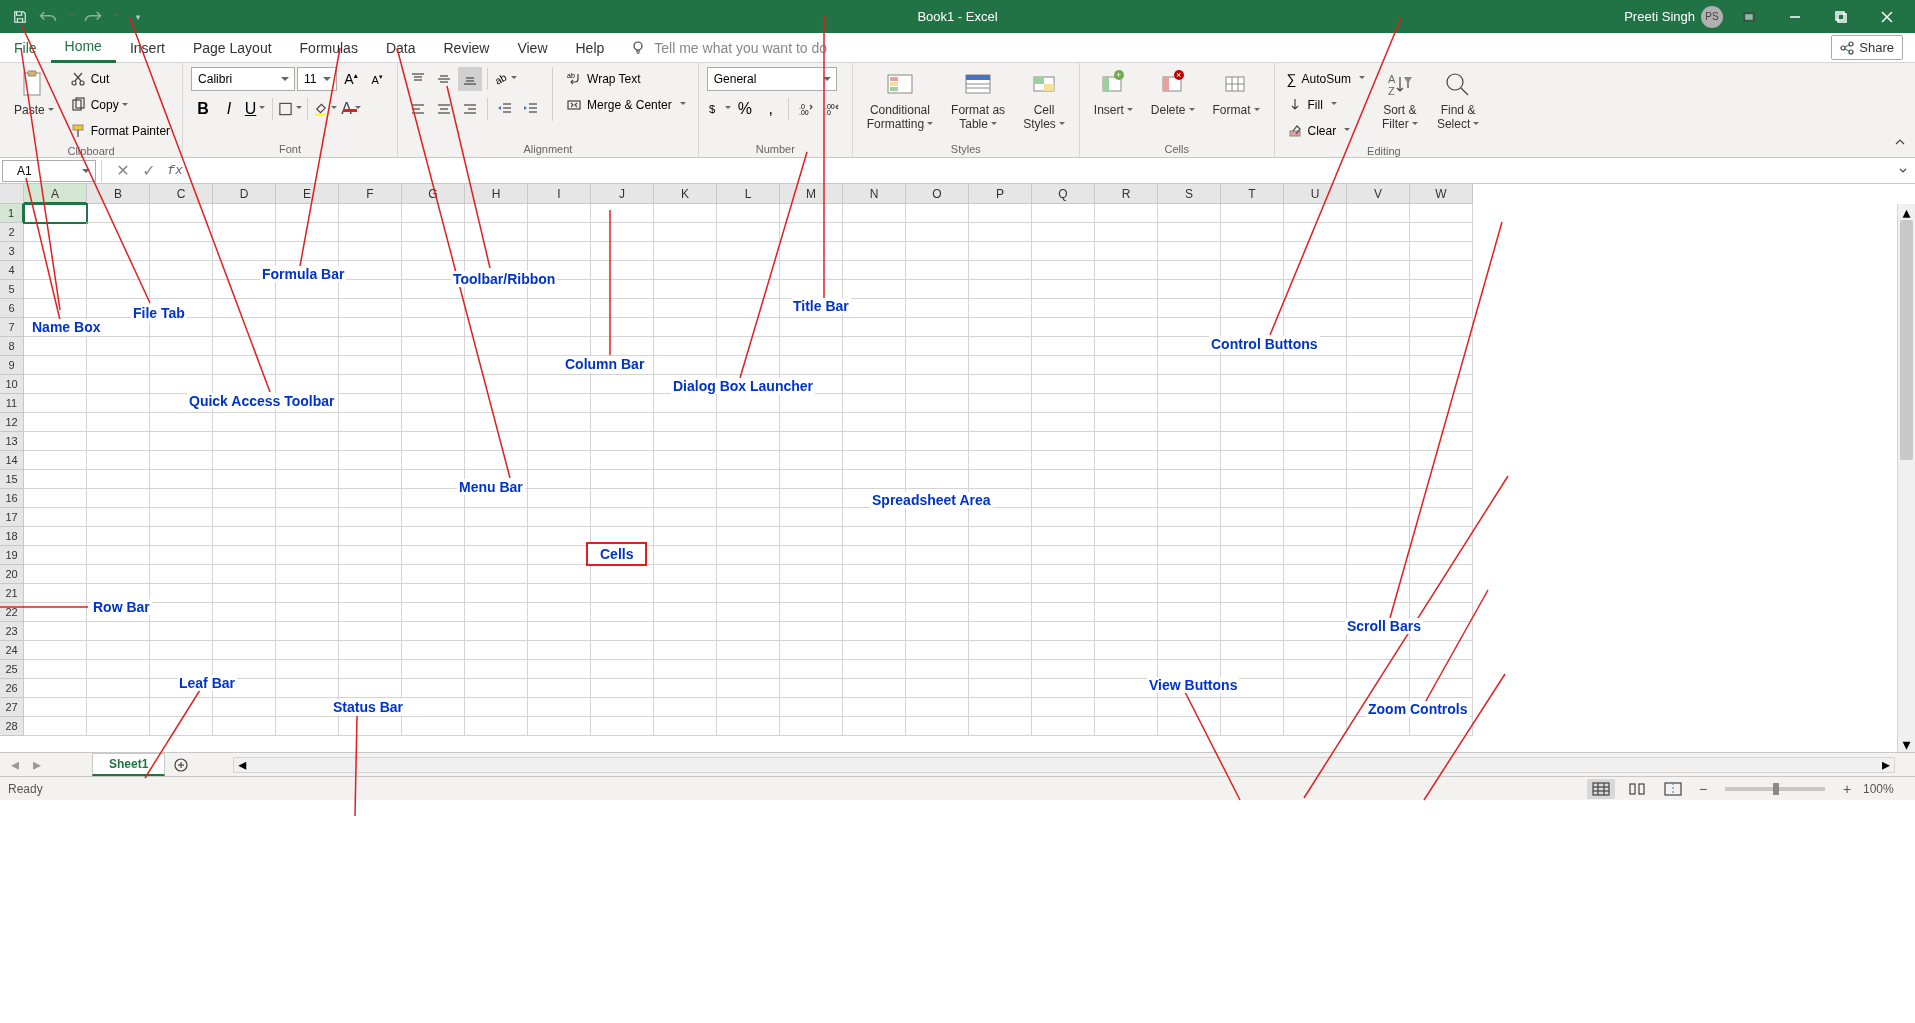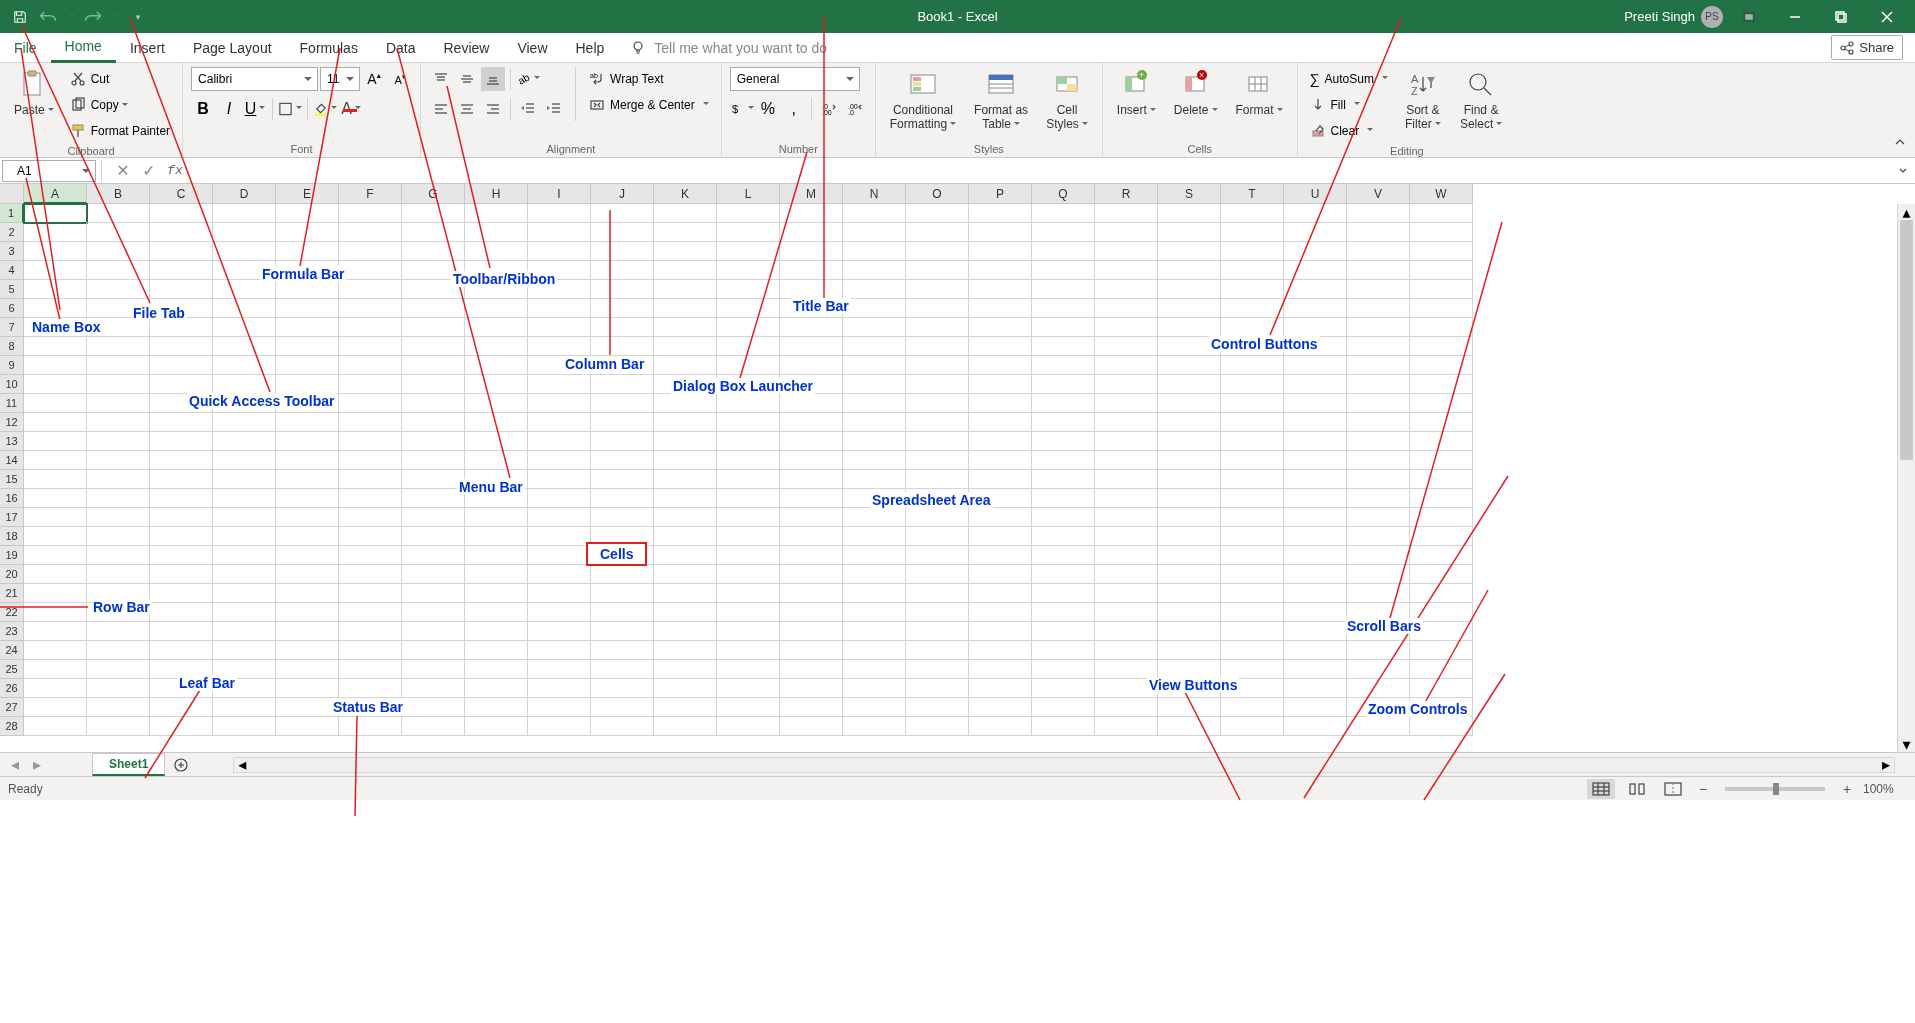--- a/index.html
+++ b/index.html
@@ -35,21 +35,21 @@
 .big-btn { display: flex; flex-direction: column; align-items: center; gap: 2px; padding: 2px 6px; cursor: pointer; min-width: 50px; }
 .big-btn-icon { width: 32px; height: 32px; display: flex; align-items: center; justify-content: center; }
 .big-btn-label { font-size: 12px; color: #333; text-align: center; line-height: 1.2; }
 .stack { display: flex; flex-direction: column; gap: 2px; }
 .small-btn { display: flex; align-items: center; gap: 5px; font-size: 12px; color: #000000; padding: 2px 4px; cursor: pointer; height: 24px; }
 .small-btn svg, .icon-btn svg { width: 16px; height: 16px; }
 .icon-btn { width: 24px; height: 24px; display: flex; align-items: center; justify-content: center; cursor: pointer; }
 .icon-row { display: flex; gap: 2px; align-items: center; }
 .combo { height: 24px; border: 1px solid #ababab; background: #fff; font-size: 12px; padding: 0 18px 0 6px; display: flex; align-items: center; position: relative; cursor: pointer; }
 .combo::after { content: ''; position: absolute; right: 5px; top: 50%; transform: translateY(-25%); border: 4px solid transparent; border-top-color: #666; }
-.font-name { width: 127px; }
+.font-name { width: 104px; }
 .font-size { width: 40px; }
 .num-format { width: 130px; }
 .sep { width: 1px; height: 22px; background: #d0d0d0; margin: 0 3px; }
 .dd::after { content: ''; display: inline-block; margin-left: 3px; border: 3px solid transparent; border-top-color: #666; vertical-align: middle; }
 .collapse-btn { position: absolute; right: 8px; bottom: 4px; cursor: pointer; }
 
 
 .formula-bar { height: 26px; background: #fff; border-bottom: 1px solid #c8c8c8; display: flex; align-items: center; }
 .name-box { width: 94px; height: 22px; border: 1px solid #ababab; background: #fff; margin-left: 2px; display: flex; align-items: center; padding: 0 18px 0 14px; font-size: 12px; position: relative; }
 .name-box::after { content: ''; position: absolute; right: 5px; top: 50%; transform: translateY(-25%); border: 4px solid transparent; border-top-color: #666; }

